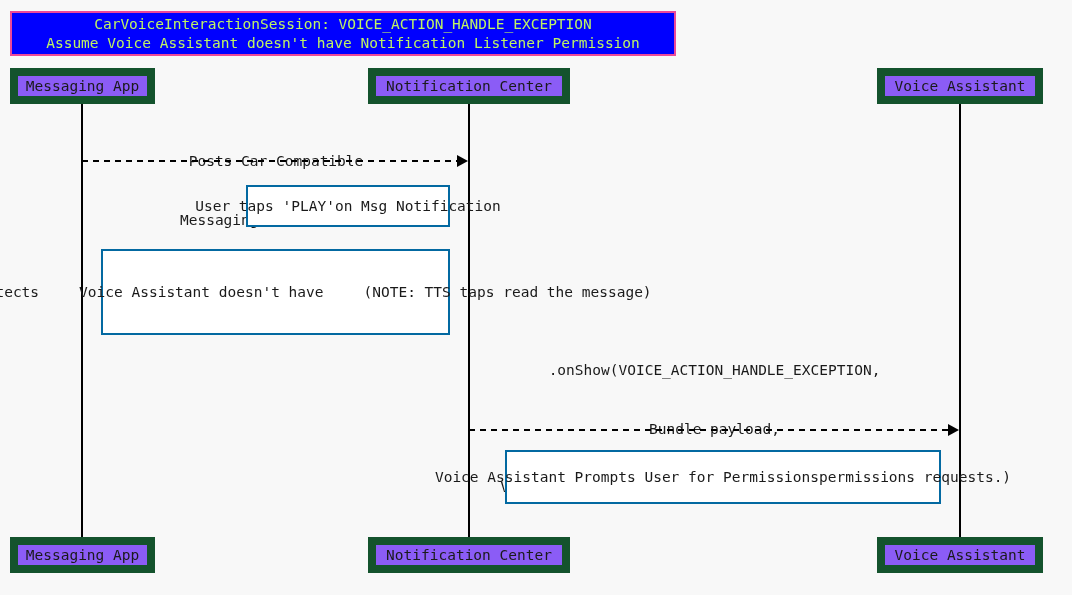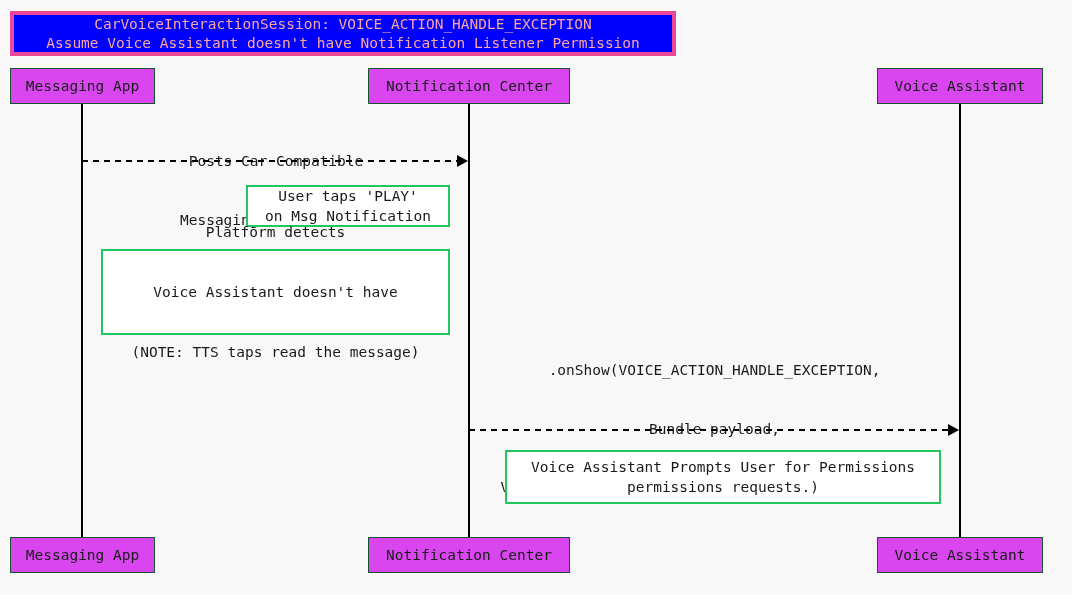--- a/index.html
+++ b/index.html
@@ -21,47 +21,47 @@
   }
 
   
   .title-banner {
     position: absolute;
     left: 10px;
     top: 11px;
     width: 666px;
     height: 45px;
     background: #0000ff;
-    border: 4px solid #ec4899;
+    border: 2px solid #ec4899;
     box-sizing: border-box;
     display: flex;
     flex-direction: column;
     align-items: center;
     justify-content: center;
-    color: #fca5a5;
+    color: #bef264;
     font-size: 14.5px;
     line-height: 19px;
     white-space: pre;
   }
   .title-line { display: block; }
 
   
   .lifeline {
     position: absolute;
     width: 2px;
     background: #000000;
     top: 104px;
     height: 433px;
   }
 
   
   .participant {
     position: absolute;
-    border: 1px solid #14532d;
-    background: #d946ef;
+    border: 8px solid #14532d;
+    background: #8b5cf6;
     box-sizing: border-box;
     display: flex;
     align-items: center;
     justify-content: center;
     font-size: 14.5px;
     color: #1a1a1a;
     white-space: pre;
     height: 36px;
   }
 
@@ -91,25 +91,25 @@
     font-size: 14.5px;
     line-height: 19.5px;
     color: #1a1a1a;
     white-space: pre;
   }
   .msg-label span { display: block; }
 
   
   .note {
     position: absolute;
-    border: 2px solid #22c55e;
+    border: 2px solid #0369a1;
     background: #ffffff;
     box-sizing: border-box;
     display: flex;
-    flex-direction: column;
+    flex-direction: row;
     align-items: center;
     justify-content: center;
     text-align: center;
     font-size: 14.5px;
     line-height: 20px;
     color: #1a1a1a;
     white-space: pre;
   }
   .note span { display: block; }
 </style>

